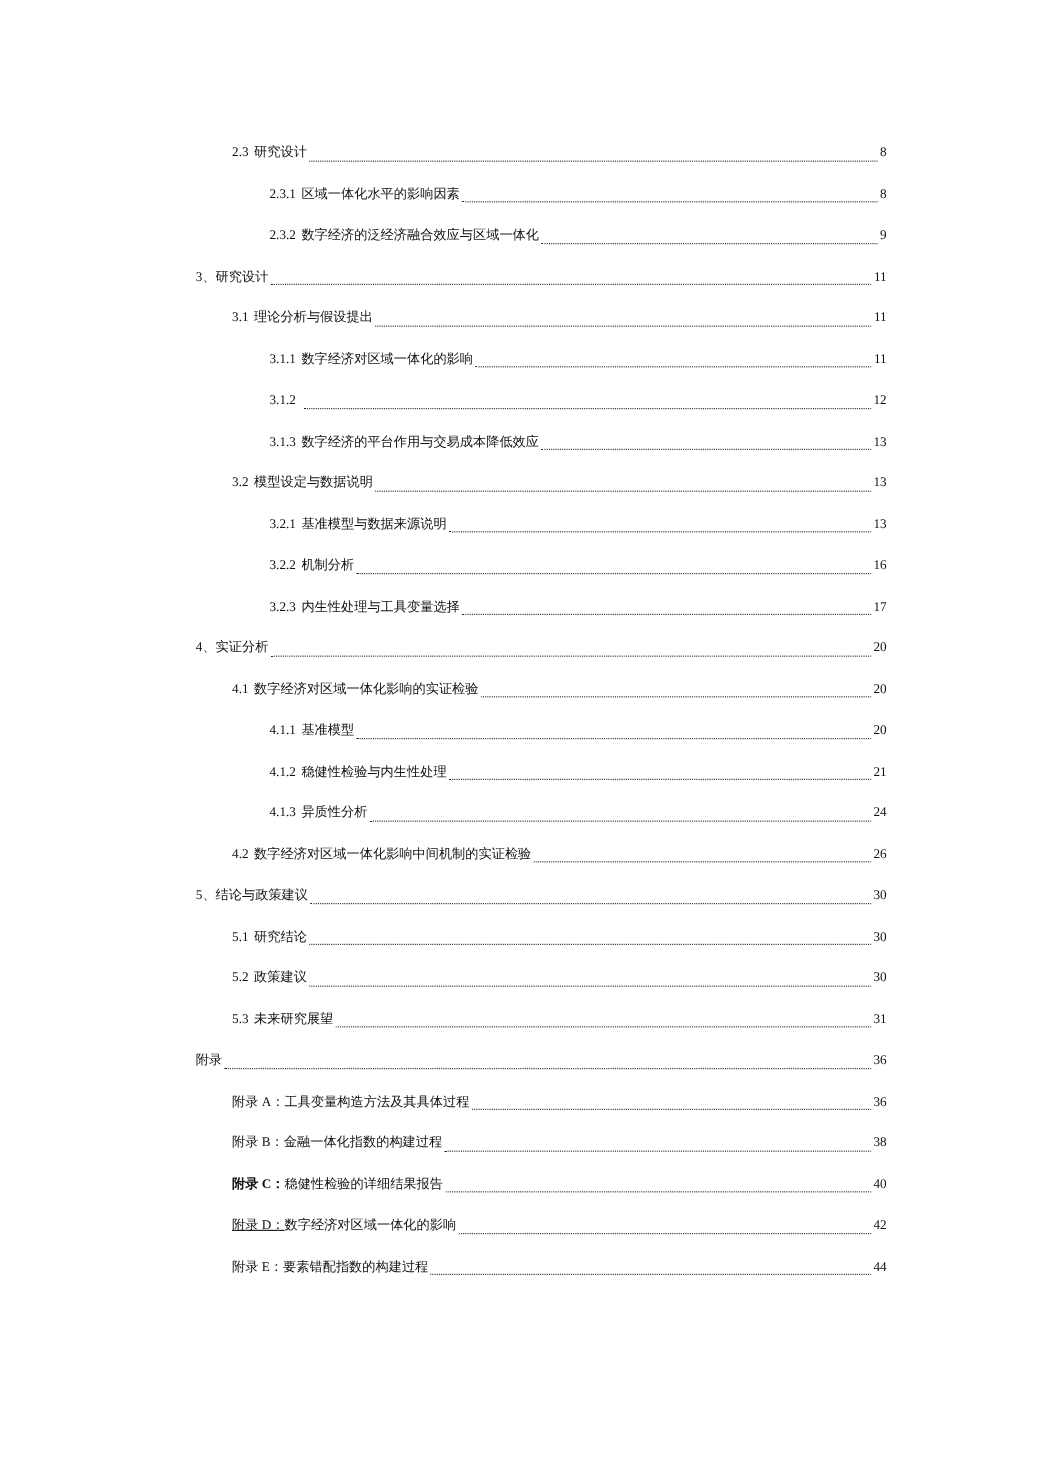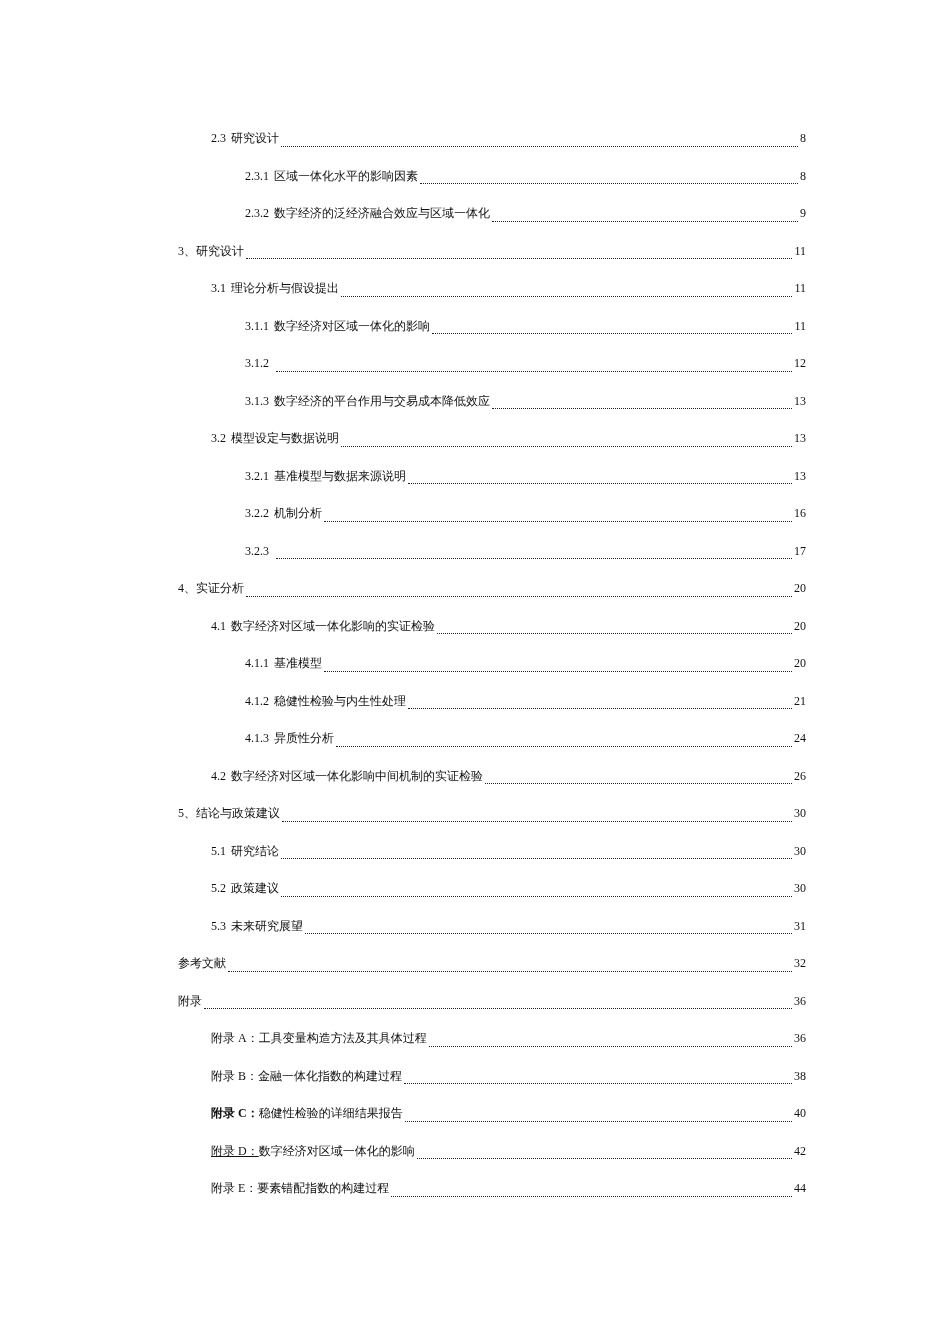--- a/index.html
+++ b/index.html
@@ -126,20 +126,21 @@
         <span class="page-num">13</span>
       </div>
     <div class="toc-entry l3">
         <span class="num">3.2.2</span>
         <span class="title">机制分析</span>
         <span class="leader"></span>
         <span class="page-num">16</span>
       </div>
     <div class="toc-entry l3">
         <span class="num">3.2.3</span>
+        <span class="title">内生性处理与工具变量选择</span>
         <span class="leader"></span>
         <span class="page-num">17</span>
       </div>
     <div class="toc-entry l1">
         <span class="num" style="margin-right: 0px;">4、</span>
         <span class="title">实证分析</span>
         <span class="leader"></span>
         <span class="page-num">20</span>
       </div>
     <div class="toc-entry l2">
@@ -188,26 +189,20 @@
         <span class="num">5.2</span>
         <span class="title">政策建议</span>
         <span class="leader"></span>
         <span class="page-num">30</span>
       </div>
     <div class="toc-entry l2">
         <span class="num">5.3</span>
         <span class="title">未来研究展望</span>
         <span class="leader"></span>
         <span class="page-num">31</span>
-      </div>
-    <div class="toc-entry l1">
-        <span class="num" style="margin-right: 0px;"></span>
-        <span class="title">参考文献</span>
-        <span class="leader"></span>
-        <span class="page-num">32</span>
       </div>
     <div class="toc-entry l1">
         <span class="num" style="margin-right: 0px;"></span>
         <span class="title">附录</span>
         <span class="leader"></span>
         <span class="page-num">36</span>
       </div>
     <div class="toc-entry l2">
         <span class="num" style="margin-right: 0px;">附录 A：</span>
         <span class="title">工具变量构造方法及其具体过程</span>

